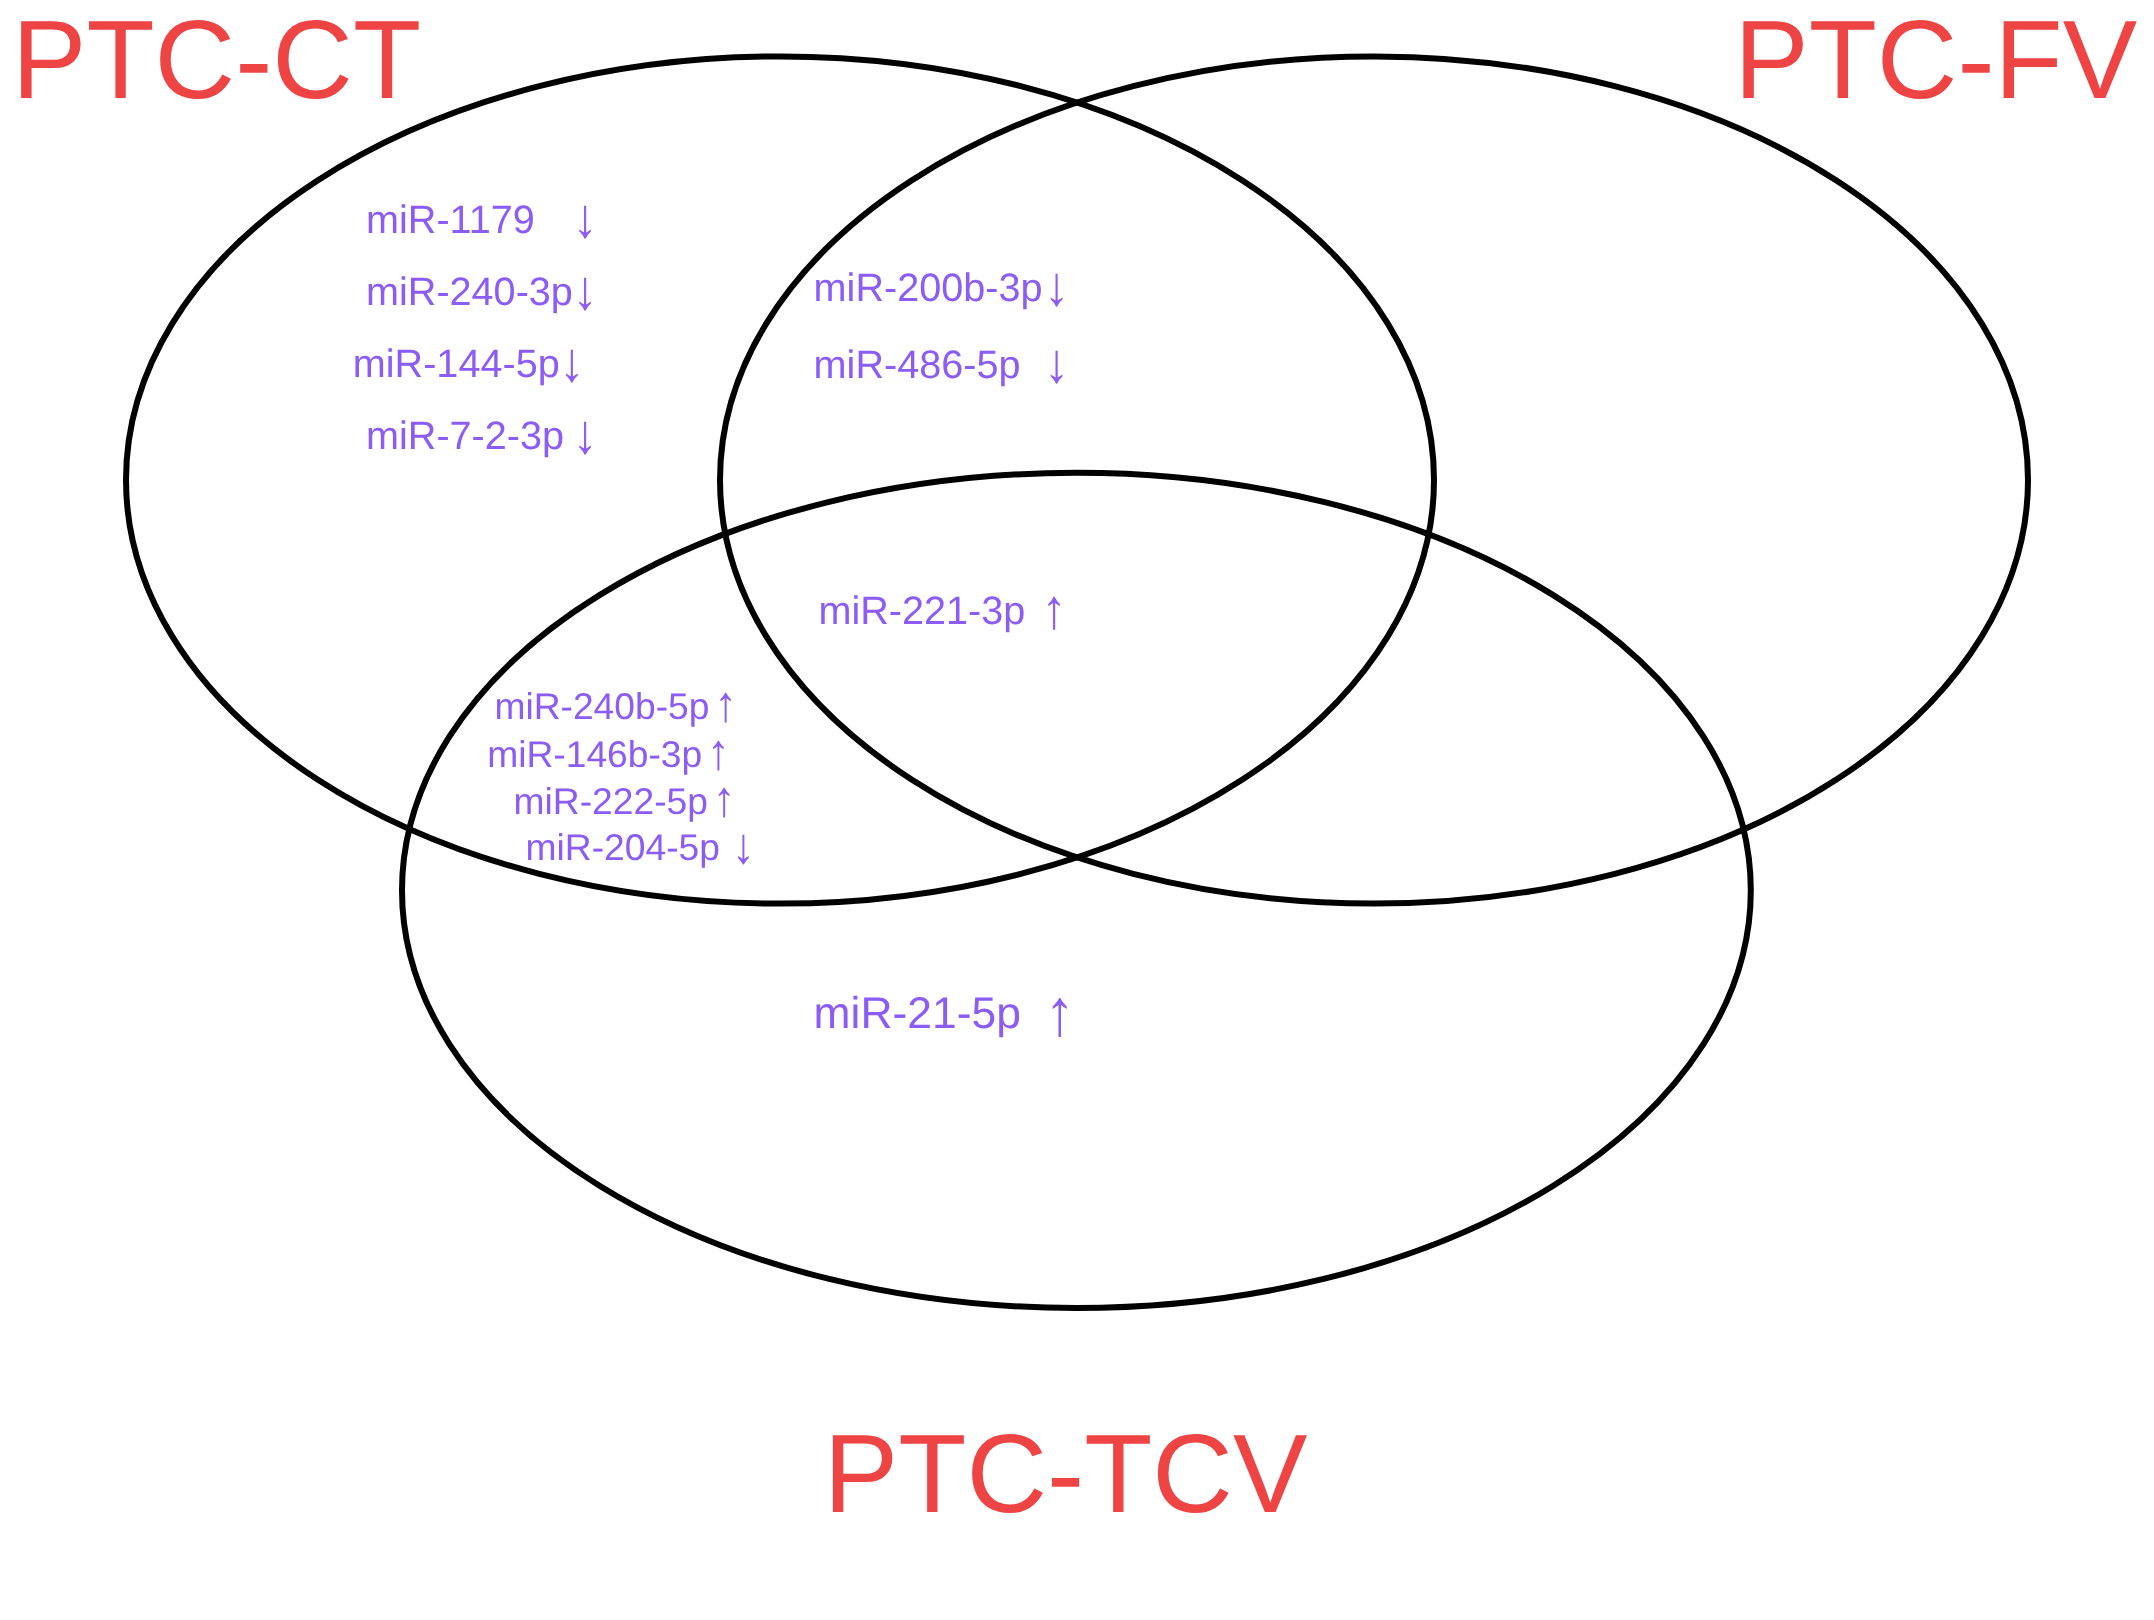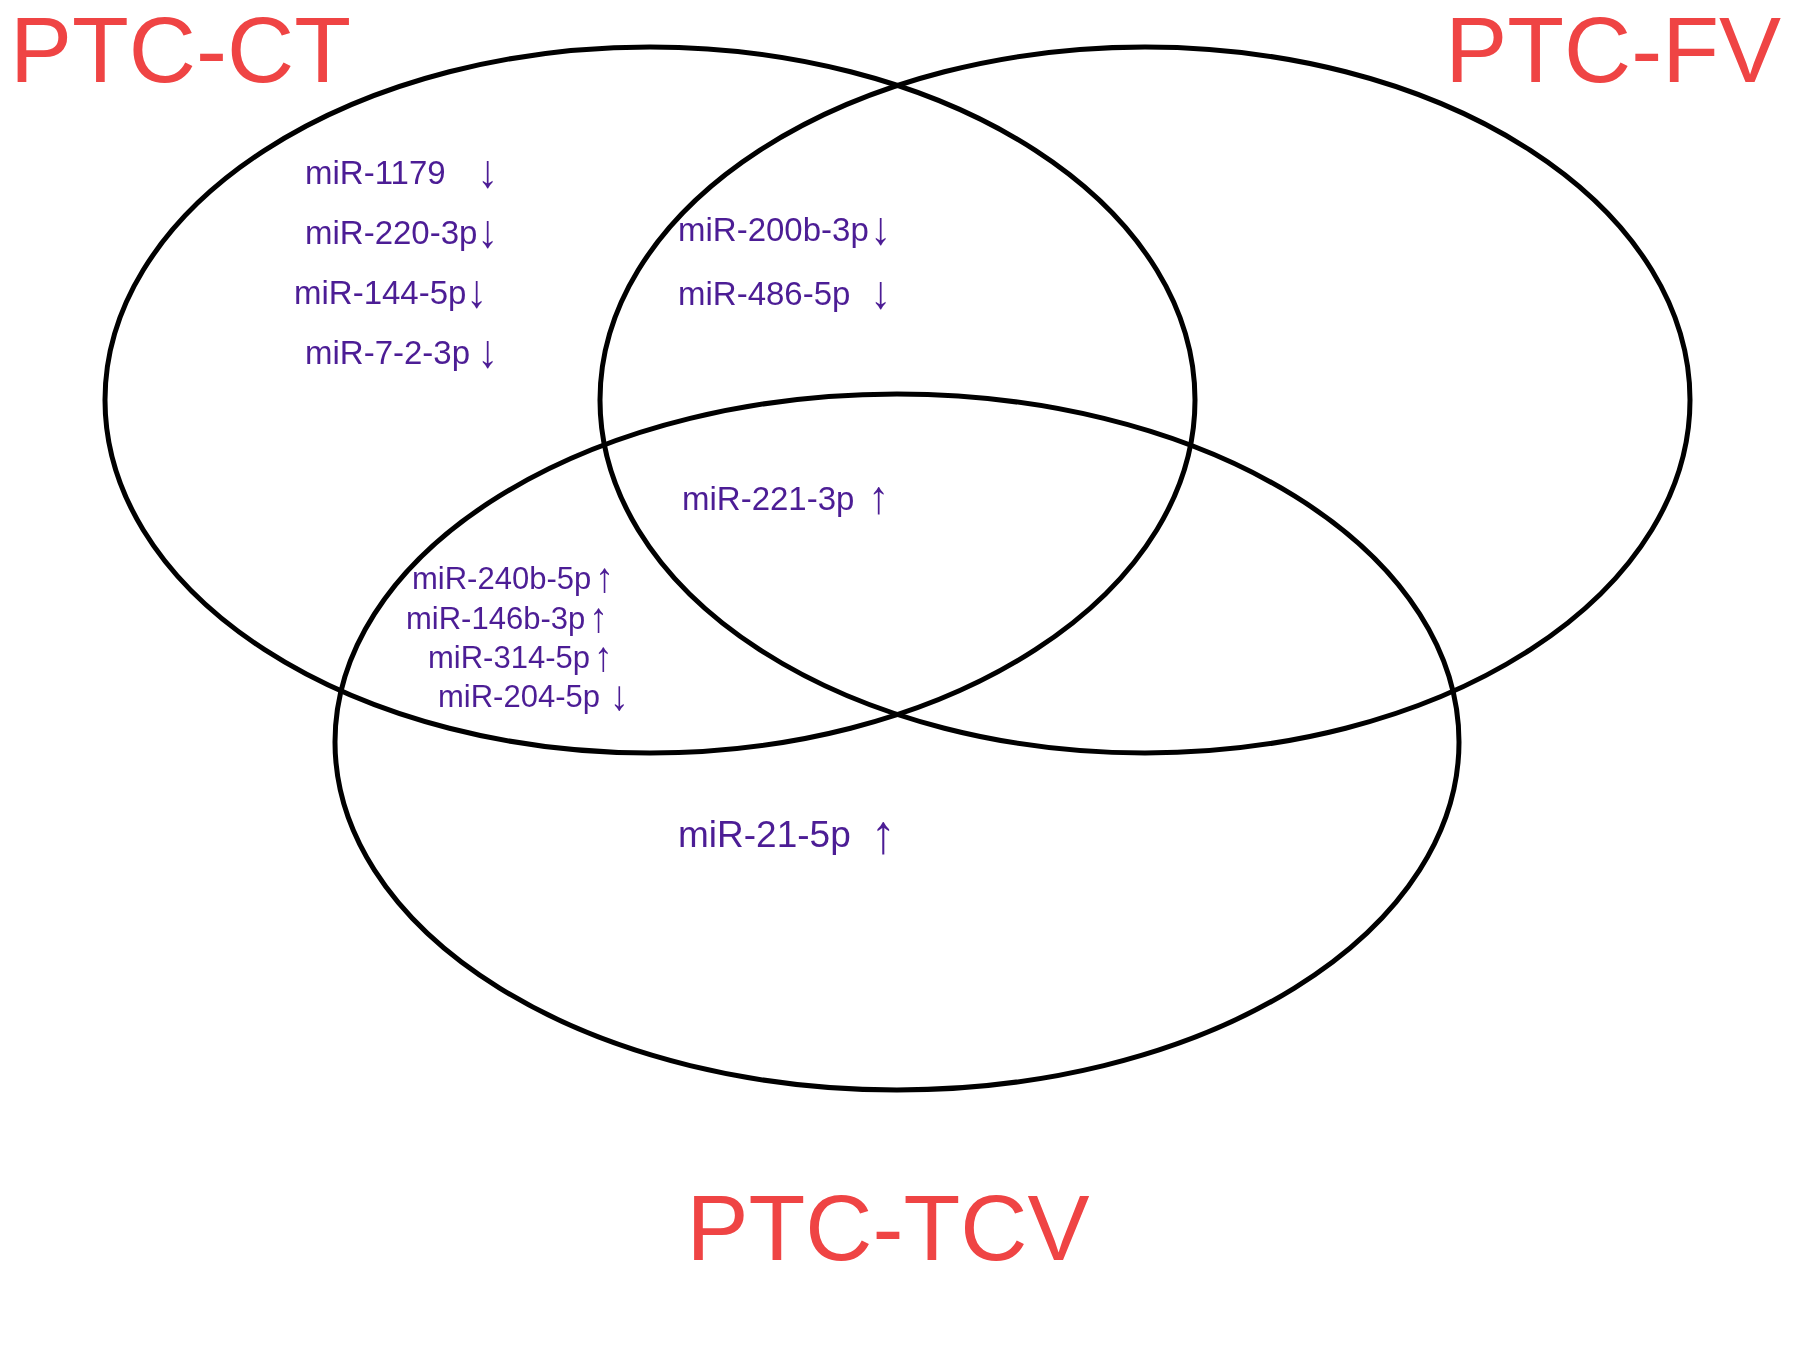--- a/index.html
+++ b/index.html
@@ -32,23 +32,24 @@
   .set-label.ct { left: 10px; top: 4px; }
   .set-label.fv { right: 14px; top: 4px; }
   .set-label.tcv { left: 888px; top: 1182px; transform: translateX(-50%); }
 
   .mir {
     position: absolute;
     display: flex;
     align-items: center;
     white-space: nowrap;
     font-size: 33px;
-    color: #4c1d95;
+    color: #8b5cf6;
     line-height: 1;
     height: 48px;
+    margin-top: 10px;
   }
   .mir .nm { display: inline-block; }
   .mir .ar {
     display: inline-block;
     font-size: 42px;
     font-weight: 700;
     line-height: 1;
     transform: scaleY(1.1);
   }
   .w172 { width: 172px; }
@@ -75,21 +76,21 @@
 
   <div class="set-label ct">PTC-CT</div>
   <div class="set-label tcv">PTC-TCV</div>
   <div class="set-label fv">PTC-FV</div>
 
   <div class="mir" style="left:305px;top:148px">
     <span class="nm w172">miR-1179</span>
       <span class="ar">↓</span>
   </div>
   <div class="mir" style="left:305px;top:208px">
-    <span class="nm w172">miR-220-3p</span>
+    <span class="nm w172">miR-240-3p</span>
       <span class="ar">↓</span>
   </div>
   <div class="mir" style="left:294px;top:268px">
     <span class="nm w172">miR-144-5p</span>
       <span class="ar">↓</span>
   </div>
   <div class="mir" style="left:305px;top:328px">
     <span class="nm w172">miR-7-2-3p</span>
       <span class="ar">↓</span>
   </div>
@@ -110,21 +111,21 @@
 
   <div class="mir small gap4" style="left:412px;top:558px">
     <span class="nm">miR-240b-5p</span>
       <span class="ar">↑</span>
   </div>
   <div class="mir small gap4" style="left:406px;top:598px">
     <span class="nm">miR-146b-3p</span>
       <span class="ar">↑</span>
   </div>
   <div class="mir small gap4" style="left:428px;top:637px">
-    <span class="nm">miR-314-5p</span>
+    <span class="nm">miR-222-5p</span>
       <span class="ar">↑</span>
   </div>
   <div class="mir small gap8" style="left:438px;top:676px">
     <span class="nm">miR-204-5p</span>
       <span class="ar">↓</span>
   </div>
 
   <div class="mir big" style="left:678px;top:806px">
     <span class="nm">miR-21-5p</span>
       <span class="ar">↑</span>

